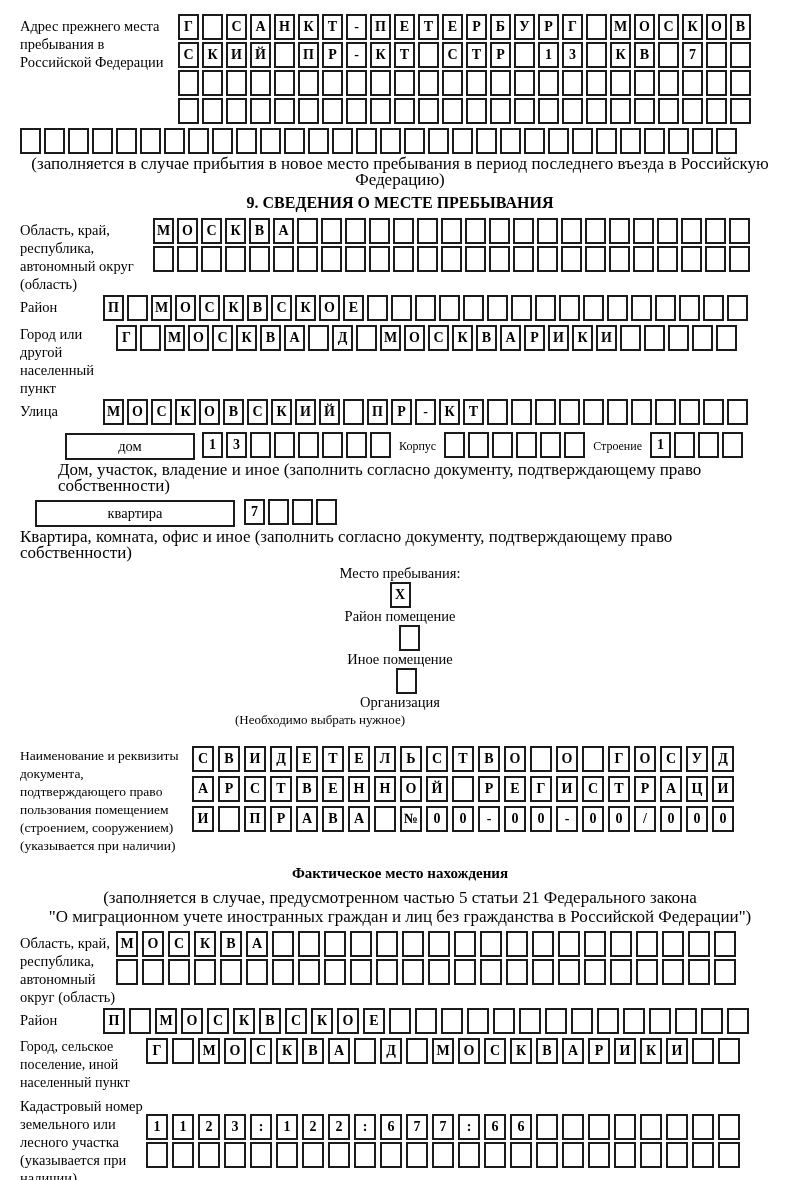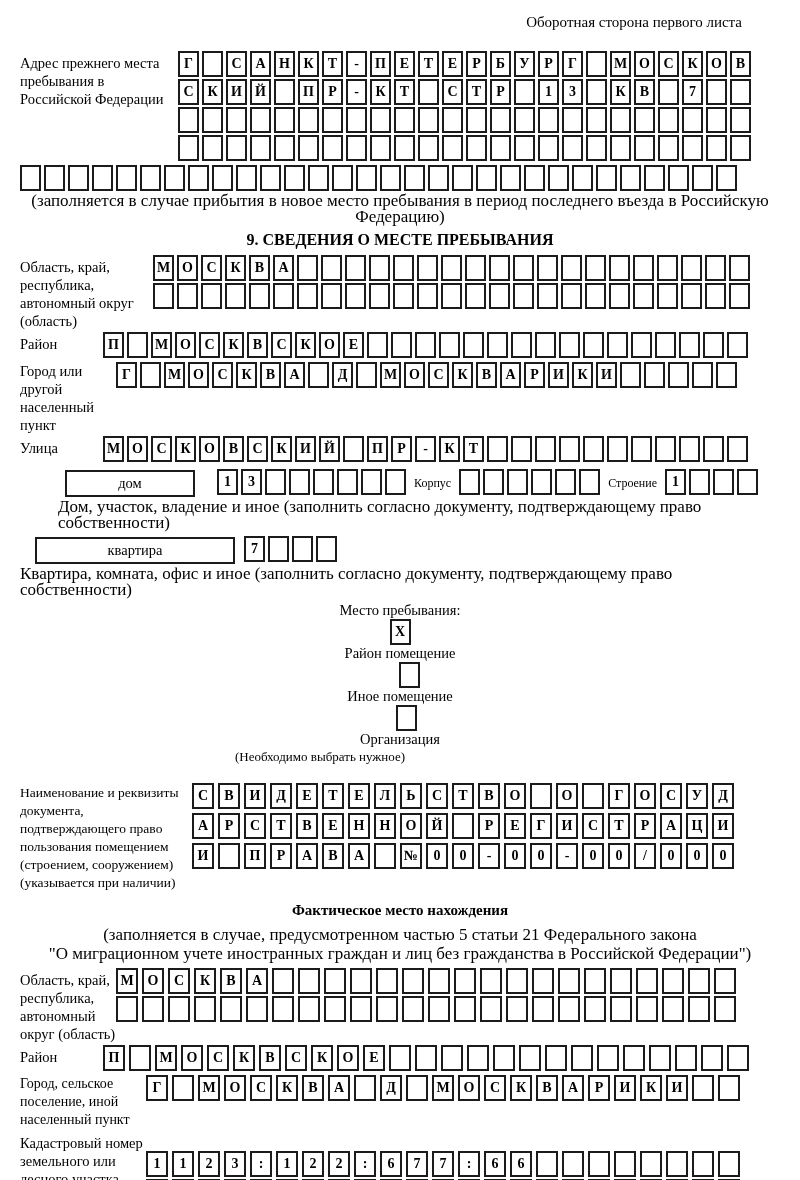--- a/index.html
+++ b/index.html
@@ -29,39 +29,38 @@
   .caption{font-size:17px;line-height:16px;margin:1px 0 3px 0;}
   .center{text-align:center;}
   .title2{font-size:16px;font-weight:bold;text-align:center;margin:6px 0 6px 0;}
   .title3{font-size:15px;font-weight:bold;text-align:center;margin:10px 0 8px 0;}
 
   .cellbox{
     box-sizing:border-box;border:2px solid #1b1b1b;height:27px;
     display:flex;align-items:center;justify-content:center;font-size:14.5px;background:#fff;
   }
   .domrow{display:flex;align-items:center;margin:5px 0 2px 0;}
-  .domcell{width:130px;margin-left:45px;margin-right:22px;}
+  .domcell{width:130px;margin-left:45px;margin-right:7px;}
   .kvcell{width:200px;margin-left:15px;margin-right:9px;}
   .smalllbl{font-size:12px;padding:0 8px;white-space:nowrap;}
 
   .mestorow{display:flex;align-items:center;margin:4px 0 1px 0;font-size:14.5px;flex-direction:column;}
   .mestorow .cb{margin:0 10px;}
   .mesto-note{font-size:13px;margin-left:215px;margin-bottom:16px;}
 
   .stamp-box{
     box-sizing:border-box;border:2px solid #1b1b1b;width:355px;height:174px;
     margin-left:375px;margin-top:4px;background:#fff;
   }
 </style>
 </head>
 <body>
 
 <div class="page">
 
-  <div class="header-note">Оборотная сторона первого листа</div>
 
   <div class="sect">
     <div class="lbl w158">Адрес прежнего места пребывания в Российской Федерации</div>
     <div class="rows">
       <div class="boxes">
           <div class="cb">Г</div>
           <div class="cb"></div>
           <div class="cb">С</div>
           <div class="cb">А</div>
           <div class="cb">Н</div>

